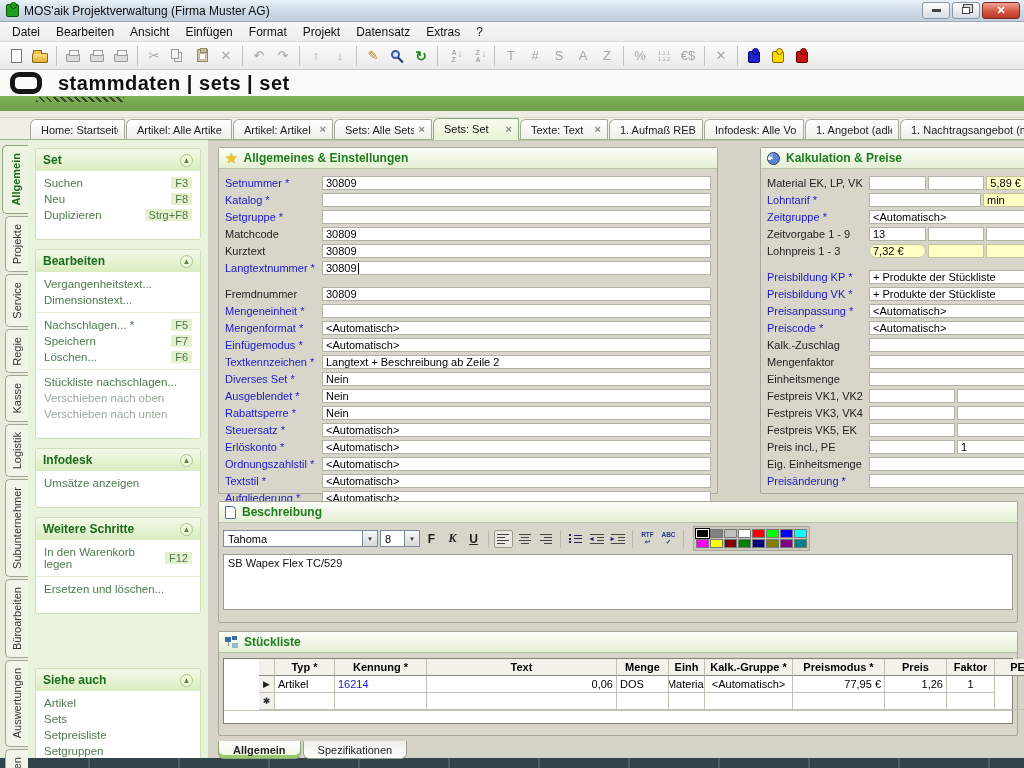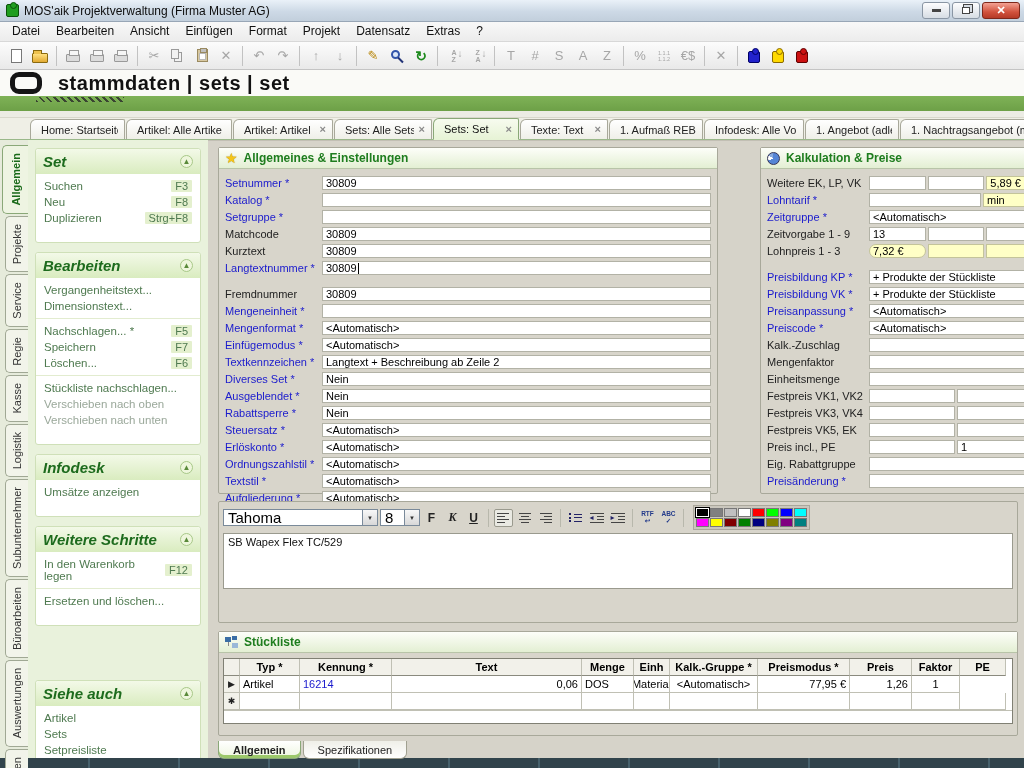--- a/index.html
+++ b/index.html
@@ -17,21 +17,21 @@
   .winbtn { width:28px; height:17px; border:1px solid #8a96a4; border-radius:3px;
     background:linear-gradient(#fdfdfe,#d7dde4); margin-left:2px; display:flex;
     align-items:center; justify-content:center; }
   .winbtn.close { background:linear-gradient(#f3a193,#d1523d 60%,#b53a27); border-color:#7e271a;
     color:#fff; font-weight:bold; font-size:11px; width:38px;}
   .glyph-min{ width:9px;height:3px;background:#444;}
   .glyph-res{ width:8px;height:7px;border:1px solid #444;background:#fff;box-shadow:2px -2px 0 -0px #d7dde4,2px -2px 0 1px #444;}
 
   
   #menubar { height:20px; background:linear-gradient(#f8f8f8,#ececec); display:flex;
-    align-items:flex-start; padding-left:4px; border-bottom:1px solid #d8d8d8; }
+    align-items:center; padding-left:4px; border-bottom:1px solid #d8d8d8; }
   .menu-item { padding:2px 8px; font-size:12px; color:#111; }
 
   
   #toolbar { height:28px; background:linear-gradient(#fcfcfc,#e9e9e9); display:flex;
     align-items:center; padding-left:4px; border-bottom:1px solid #c4c4c4; }
   .tbtn { width:22px; height:22px; display:flex; align-items:center; justify-content:center;
     border:1px solid transparent; border-radius:2px; margin:0 1px; }
   .tb-sep { width:1px; height:20px; background:#c2c2c2; margin:0 4px; }
   .tb-glyph { font-size:13px; color:#3a3a3a; }
   .tbtn.dis .tb-glyph { color:#a6a6a6; }
@@ -96,21 +96,21 @@
     border-radius:5px 0 0 5px; margin:1px 0; padding:7px 0; display:flex; justify-content:center; }
   .vtab span { writing-mode:vertical-rl; transform:rotate(180deg); font-size:11px; color:#333; }
   .vtab.active { width:26px; background:#eef4e2; border-color:#8aa878; }
   .vtab.active span { color:#1a6a1a; font-weight:bold; }
 
   #sidebar { width:180px; background:#e9f2dc; padding:8px 7px; overflow:hidden; }
   .sb-section { background:#fff; border:1px solid #cfe0b8; border-radius:3px; margin-bottom:9px; }
   .sb-section.push { margin-top:54px; }
   .sb-head { background:linear-gradient(#f3f9e8,#d9ecbf); padding:4px 7px; display:flex;
     align-items:center; justify-content:space-between; border-radius:3px 3px 0 0; }
-  .sb-head .ttl { color:#1d6b1d; font-weight:bold; font-size:15px;font-style:italic; }
+  .sb-head .ttl { color:#1d6b1d; font-weight:bold; font-size:12px; }
   .sb-arrow { width:13px; height:13px; border-radius:50%; background:#eef6dc; border:1px solid #a8c888;
     color:#5a8a3a; font-size:8px; line-height:11px; text-align:center; }
   .sb-body { padding:4px 0 16px; }
   .sb-item { display:flex; align-items:center; justify-content:space-between; padding:2px 8px;
     font-size:11.5px; color:#4f7a50; }
   .sb-item.dis { color:#9aa89a; }
   .sb-item .sc { background:#e4f0ce; padding:0 4px; border-radius:1px; font-size:11px; }
   .sb-div { border-top:1px solid #e2eccf; margin:4px 0; }
 
   
@@ -137,21 +137,21 @@
   .cell { height:14px; background:#fff; border:1px solid #b2b2a6; font-size:11px; padding:0 3px;
     line-height:12px; white-space:nowrap; overflow:hidden; }
   .cell.y { background:#ffffc6; border-color:#c4c49a; }
   .blockgap { height:9px; }
   .caret { display:inline-block; width:1px; height:11px; background:#000; vertical-align:-2px; margin-left:1px; }
   #panel-k .frow .lab { width:102px; flex:0 0 102px; }
 
   
   #editor-toolbar { display:flex; align-items:center; gap:2px; padding:3px 4px; }
   .ed-select { background:#fff; border:1px solid #7a8a9a; height:17px; display:flex; align-items:center; }
-  .ed-select .val { padding:0 4px; font-size:15px; flex:1; }
+  .ed-select .val { padding:0 4px; font-size:11px; flex:1; }
   .ed-select .drop { width:15px; height:15px; background:linear-gradient(#f8f8f8,#d8d8d8);
     border-left:1px solid #7a8a9a; font-size:6px; display:flex; align-items:center; justify-content:center; color:#333;}
   .ed-btn { width:19px; height:18px; display:flex; align-items:center; justify-content:center;
     border:1px solid transparent; border-radius:2px; font-size:12px; color:#222; }
   .ed-btn.pressed { background:#e9e9e2; border-color:#9a9a8e; }
   .ed-sep { width:1px; height:18px; background:#b8b8ac; margin:0 3px; }
   .b { font-weight:bold; } .i { font-style:italic; font-family:"Liberation Serif",serif; font-weight:bold;} .u { text-decoration:underline; font-weight:bold;}
   .alg { width:13px; height:11px; background-repeat:no-repeat; }
   [data-name="align-left-icon"]{ background-image:linear-gradient(#444 0 0),linear-gradient(#444 0 0),linear-gradient(#444 0 0),linear-gradient(#444 0 0);
     background-size:12px 1px,8px 1px,12px 1px,8px 1px; background-position:0 1px,0 4px,0 7px,0 10px; }
@@ -174,21 +174,21 @@
   .ml2 { white-space:pre; font-size:6.5px; line-height:6.5px; font-weight:bold; color:#223a8a; text-align:center; }
   #palette { display:grid; grid-template-columns:repeat(8,13px); grid-auto-rows:9px; gap:1px;
     background:#cac7bd; padding:2px; border:1px solid #aaa79b; margin-left:4px; }
   .pal { border:1px solid #777; }
   .pal.sel { outline:1px solid #000; border-color:#fff; }
   #desc-text { margin:0 4px 4px; background:#fff; border:1px solid #9a9a8e; height:56px;
     font-size:11px; padding:2px 4px; color:#111; }
 
   
   #bom-table { margin:5px 4px 0; border:1px solid #808074; background:#fff; }
-  .trow { display:grid; grid-template-columns:16px 60px 92px 190px 52px 36px 88px 92px 62px 48px 46px; }
+  .trow { display:grid; grid-template-columns:16px 60px 92px 190px 52px 36px 88px 92px 62px 48px 46px;margin-left:35px; }
   .tcell { border-right:1px solid #c0c0b4; border-bottom:1px solid #c0c0b4; height:17px; font-size:11px;
     padding:1px 3px; white-space:nowrap; overflow:hidden; display:flex; align-items:center; }
   .trow.head .tcell { background:#f2f1ea; font-weight:bold; justify-content:center; border-bottom:1px solid #8a8a7e; }
   .tcell.al-r { justify-content:flex-end; } .tcell.al-c { justify-content:center; }
   .tcell.link { color:#1a1acd; }
   .tcell.mark { background:#f2f1ea; justify-content:center; font-size:9px; color:#222; }
   .t-foot { height:13px; background:#fff; border-top:1px solid #c0c0b4; }
 
   
   #bottom-tabs { position:absolute; left:10px; top:600px; display:flex; gap:2px; }
@@ -651,21 +651,21 @@
         </div>
     </div>
 
     <div class="panel" id="panel-k" style="left:512px; top:6px; width:290px; height:347px;margin-left:40px;" data-name="panel-kalkulation">
       <div class="panel-h" data-name="panel-kalkulation-header">
         <span data-name="pie-icon"></span>
         <span class="pt" data-name="panel-title">Kalkulation &amp; Preise</span>
       </div>
       <div class="fields" id="fields-k" data-name="kalkulation-fields">
           <div class="frow" data-name="field-material-ek-lp-vk-row">
-            <span class="lab" data-name="field-material-ek-lp-vk-label">Weitere EK, LP, VK</span>
+            <span class="lab" data-name="field-material-ek-lp-vk-label">Material EK, LP, VK</span>
             <div class="cells">
               <div class="cell" data-name="field-material-ek-lp-vk-input-1" style="flex: 1 1 0%;"></div>
               <div class="cell" data-name="field-material-ek-lp-vk-input-2" style="flex: 1 1 0%;"></div>
               <div class="cell y" data-name="field-material-ek-lp-vk-input-3" style="flex: 1 1 0%;">5,89 €</div>
             </div>
           </div>
           <div class="frow" data-name="field-lohntarif--row">
             <span class="lab link" data-name="field-lohntarif--label">Lohntarif *</span>
             <div class="cells">
               <div class="cell" data-name="field-lohntarif--input-1" style="flex: 2 1 0%;"></div>
@@ -759,35 +759,39 @@
             </div>
           </div>
           <div class="frow" data-name="field-preis-incl-pe-row">
             <span class="lab" data-name="field-preis-incl-pe-label">Preis incl., PE</span>
             <div class="cells">
               <div class="cell" data-name="field-preis-incl-pe-input-1" style="flex: 1 1 0%;"></div>
               <div class="cell" data-name="field-preis-incl-pe-input-2" style="flex: 1 1 0%;">1</div>
             </div>
           </div>
           <div class="frow" data-name="field-eig-rabattgruppe-row">
-            <span class="lab" data-name="field-eig-rabattgruppe-label">Eig. Rabattgruppe</span>
+            <span class="lab" data-name="field-eig-rabattgruppe-label">Eig. Einheitsmenge</span>
             <div class="cells">
               <div class="cell" data-name="field-eig-rabattgruppe-input-1" style="flex: 1 1 0%;"></div>
             </div>
           </div>
           <div class="frow" data-name="field-preis-nderung--row">
             <span class="lab link" data-name="field-preis-nderung--label">Preisänderung *</span>
             <div class="cells">
               <div class="cell" data-name="field-preis-nderung--input-1" style="flex: 1 1 0%;"></div>
             </div>
           </div>
         </div>
     </div>
 
     <div class="panel" id="panel-b" style="left:10px; top:360px; width:800px; height:122px;" data-name="panel-beschreibung">
+      <div class="panel-h" data-name="panel-beschreibung-header">
+        <span data-name="document-icon"></span>
+        <span class="pt" data-name="panel-title">Beschreibung</span>
+      </div>
       <div id="editor-toolbar" data-name="editor-toolbar">
         <div class="ed-select" style="width:155px;" data-name="font-family-select">
           <span class="val" data-name="font-family-value">Tahoma</span>
           <span class="drop" data-name="chevron-down-icon">▼</span>
         </div>
         <div class="ed-select" style="width:40px;" data-name="font-size-select">
           <span class="val" data-name="font-size-value">8</span>
           <span class="drop" data-name="chevron-down-icon">▼</span>
         </div>
         <div class="ed-btn b" data-name="bold-button">F</div>

